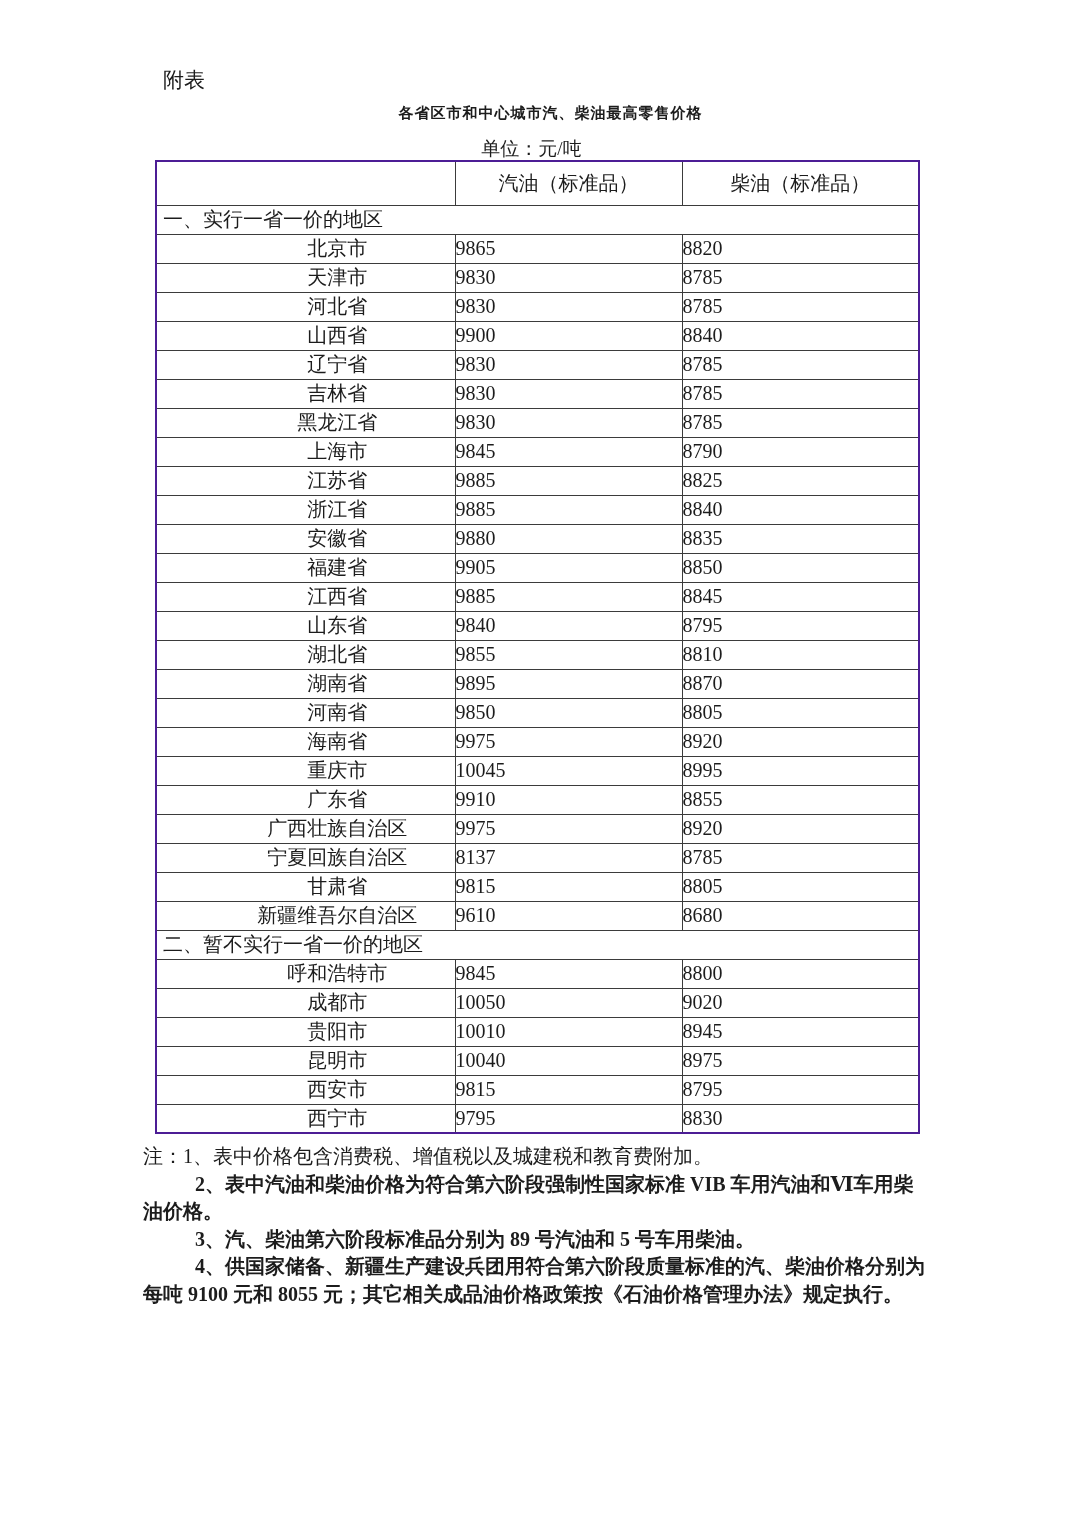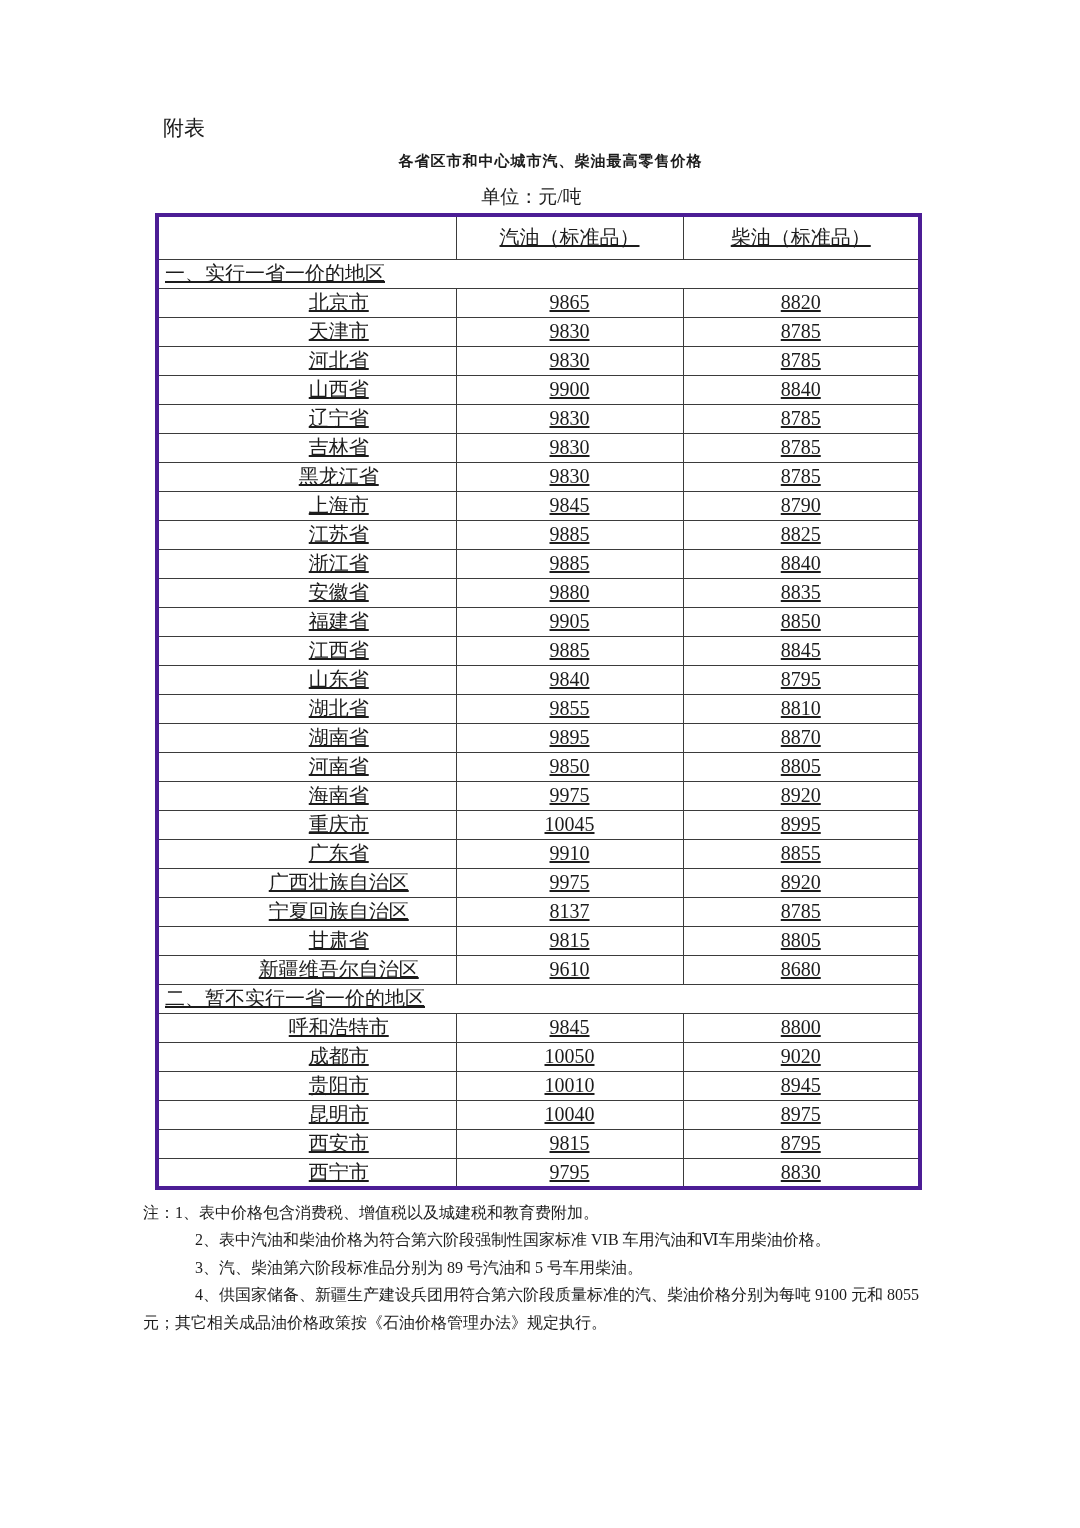--- a/index.html
+++ b/index.html
@@ -4,65 +4,64 @@
 <style>
   * { margin:0; padding:0; box-sizing:border-box; }
   html, body { background:#ffffff; }
   body {
     width:1080px; height:1528px;
     position:relative; overflow:hidden;
     font-family:"Liberation Serif","DejaVu Serif",serif;
     color:#1c1c1c;
     -webkit-font-smoothing:antialiased;
   }
-  .page { padding-top:116px; padding-left:145px; width:935px; }
+  .page { padding-top:68px; padding-left:145px; width:935px; }
   .content { width:773px; }
 
   .doc-label {
     font-size:21px; line-height:25px;
     padding-left:18px;
   }
   .doc-title {
     font-family:"Liberation Sans","DejaVu Sans",sans-serif;
     font-weight:bold; font-size:15px; line-height:28px;
     text-align:center; letter-spacing:1px;
     margin-top:6px; padding-left:38px;
   }
   .unit-line {
     font-size:19px; line-height:22px;
     text-align:center; margin-top:11px; padding-right:0;
   }
 
   table.price-table {
-    margin-top:5px; margin-left:10px;
+    margin-left:10px;
     width:763px; table-layout:fixed;
     border-collapse:collapse;
-    border:4px solid #4c1d95;
+    border:2px solid #4c1d95;
     font-size:20px;
-    text-decoration:underline;
   }
   .price-table th, .price-table td {
     border:1px solid #3b3b3b;
     font-weight:normal;
     white-space:nowrap; overflow:hidden;
     vertical-align:middle;
   }
   .price-table thead th { height:44px; text-align:center; }
   .price-table tr.section-row td { height:29px; text-align:left; padding-left:6px; }
   .price-table tr.data-row td { height:29px; }
   .price-table td.cell-region { text-align:center; padding-left:63px; }
-  .price-table td.cell-price { text-align:center; }
+  .price-table td.cell-price { }
 
   .notes {
     margin-top:9px; margin-left:-2px;
     width:785px;
-    font-size:16px; line-height:27.6px;
+    font-size:20px; line-height:27.6px;
   }
   .notes p { text-indent:0; }
-  .notes p.indented { text-indent:52px; }
+  .notes p.indented { text-indent:52px;font-weight:bold; }
 </style>
 </head>
 <body>
 
 <div class="page">
   <div class="content">
 
     <div class="doc-label">附表</div>
 
     <div class="doc-title">各省区市和中心城市汽、柴油最高零售价格</div>

